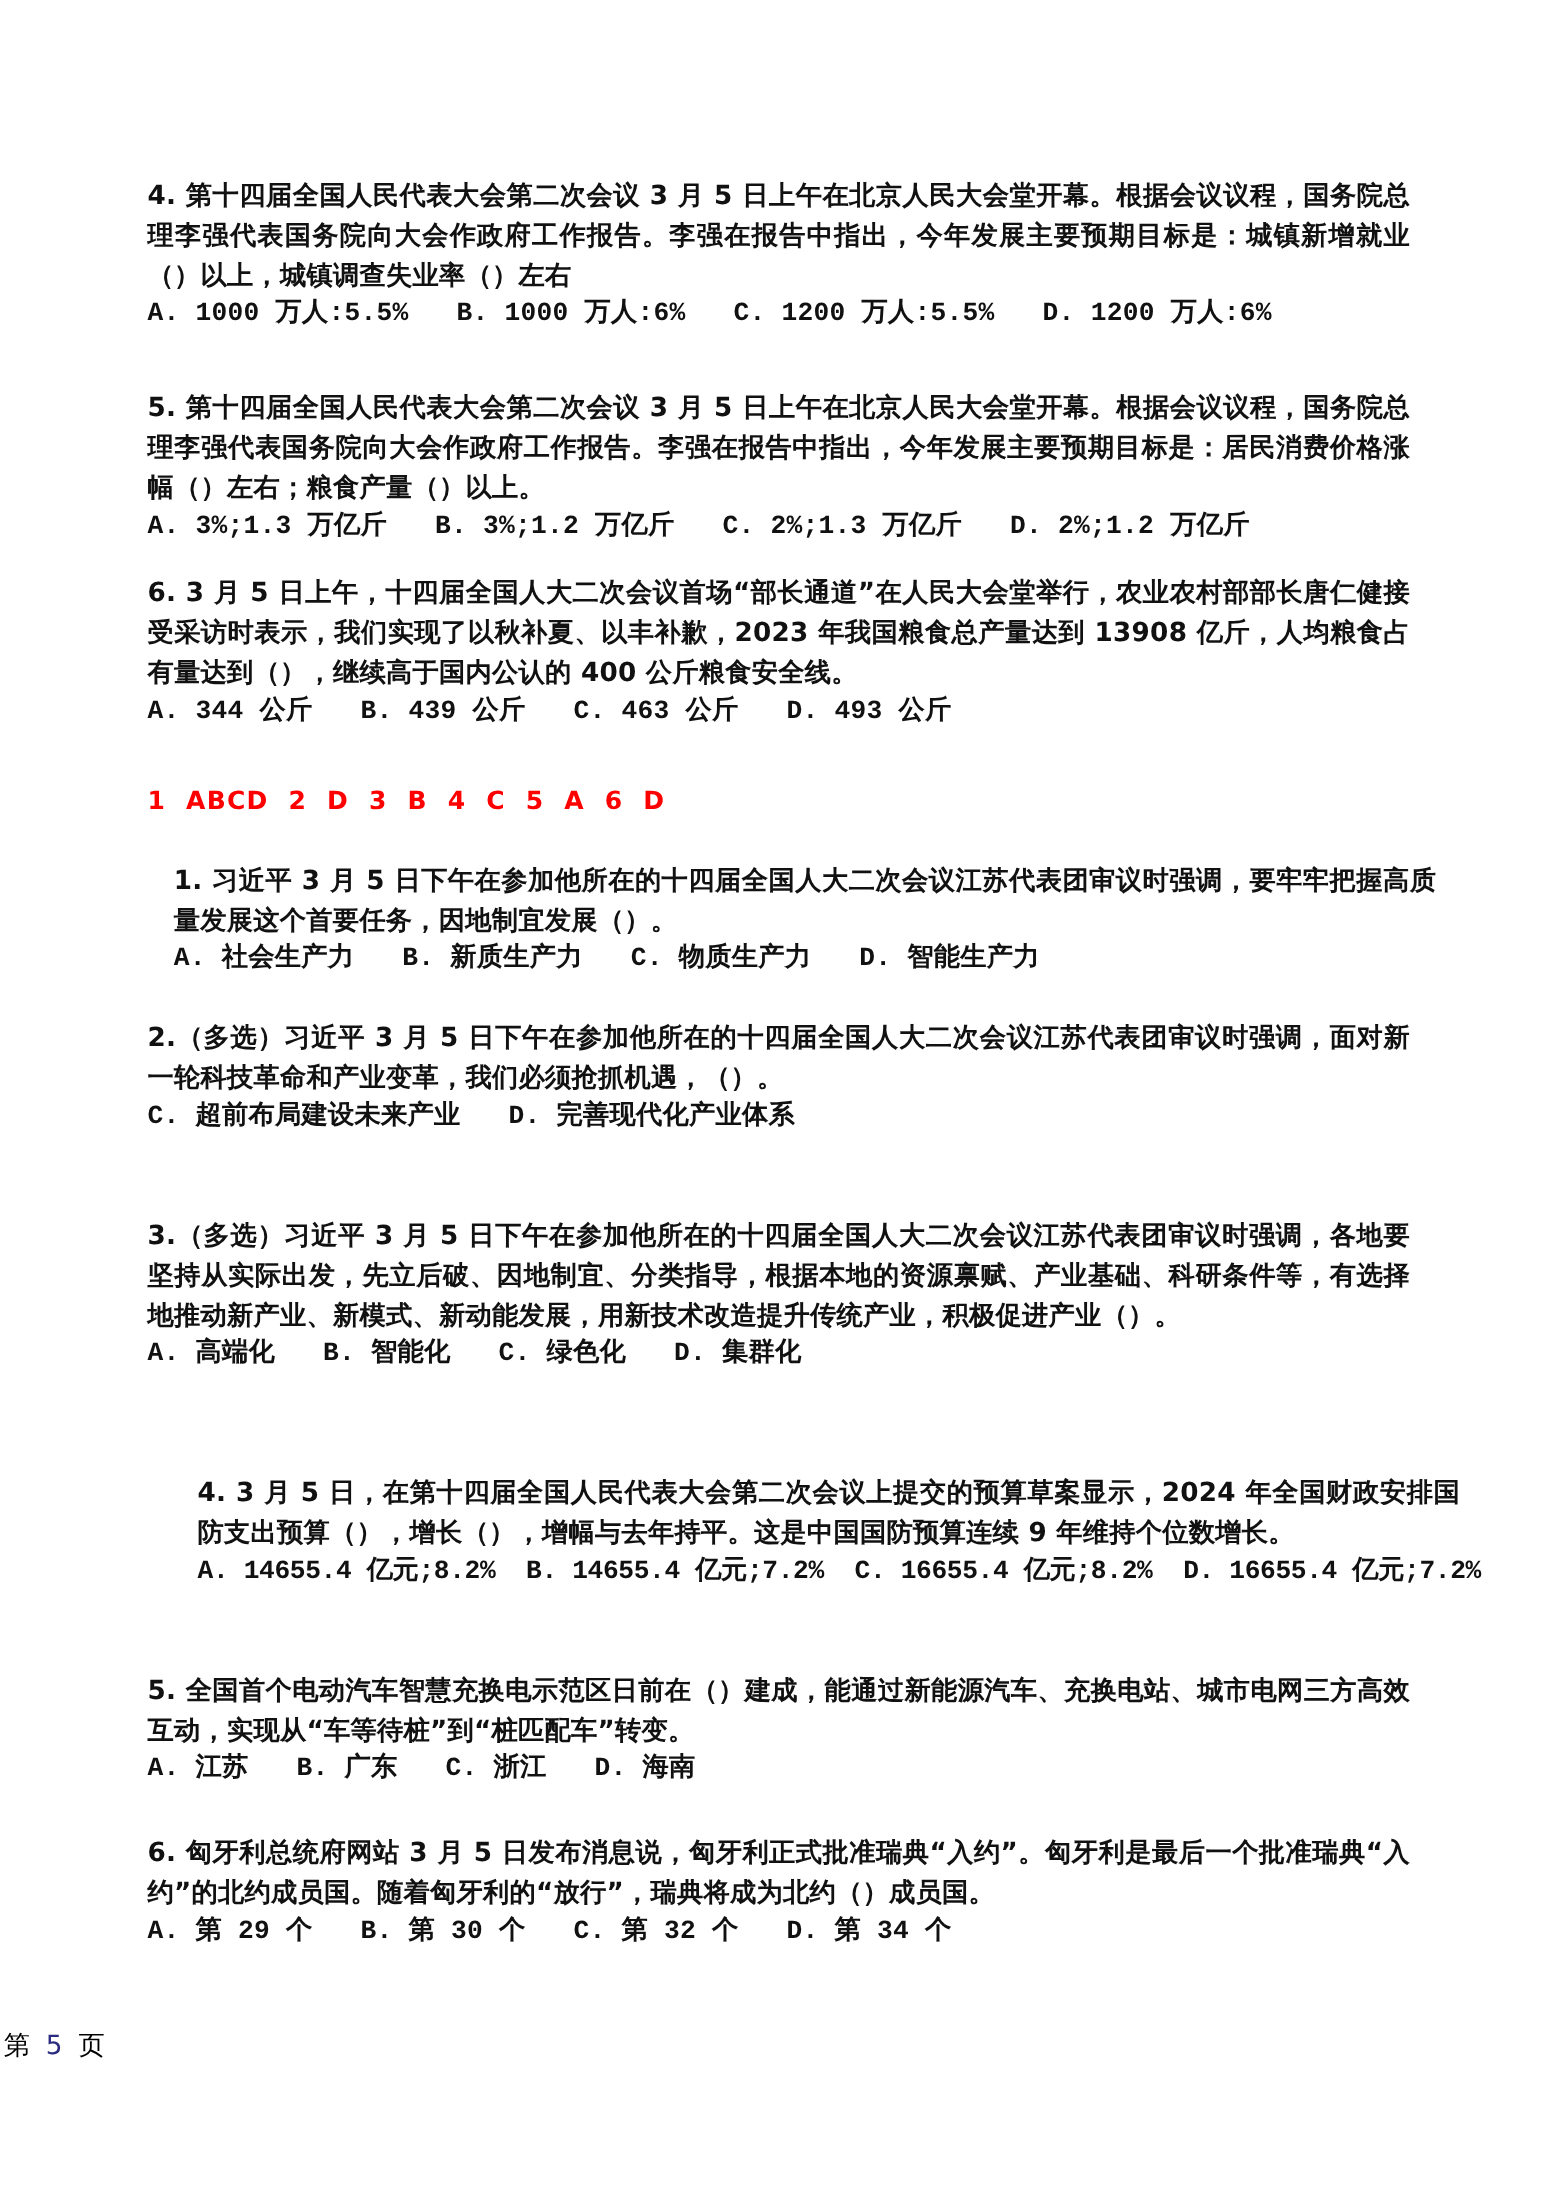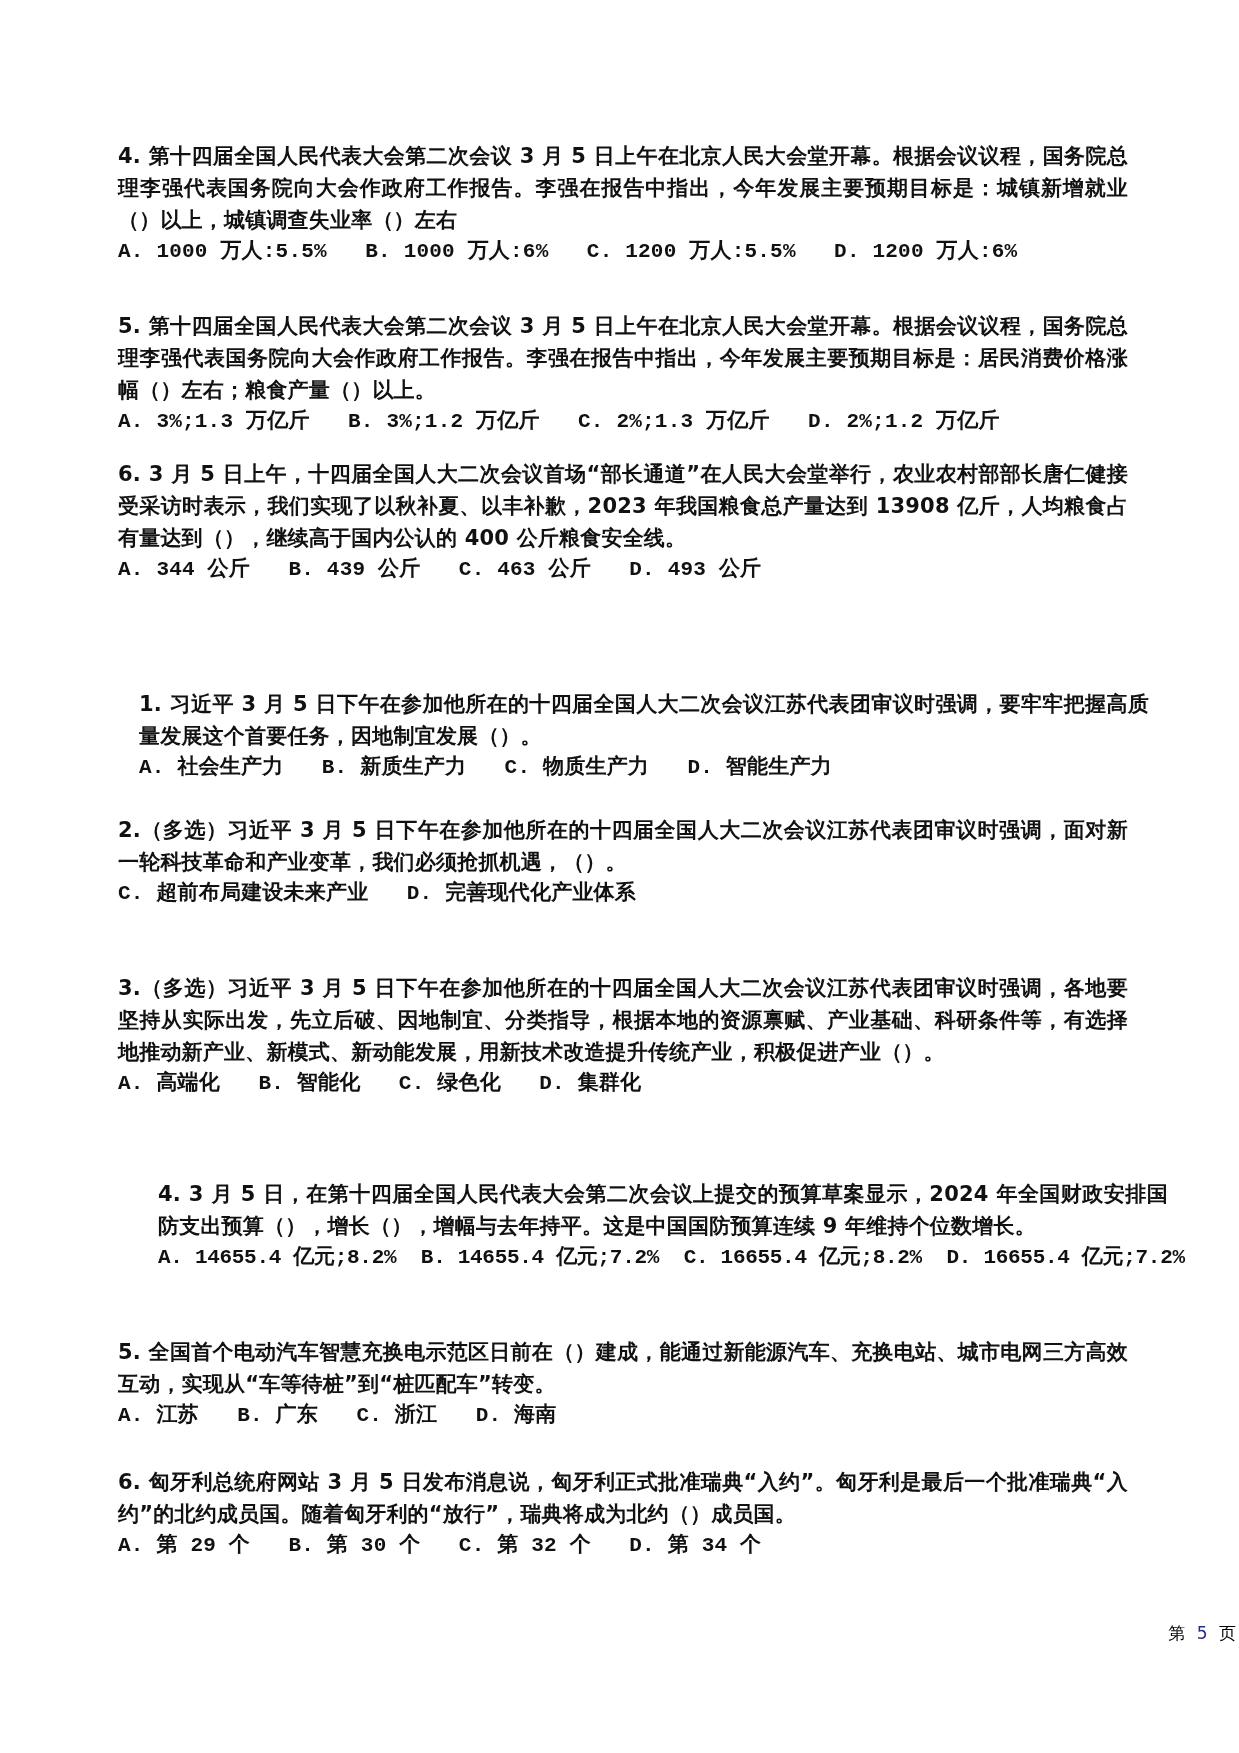--- a/index.html
+++ b/index.html
@@ -50,22 +50,22 @@
       font-weight: bold;
       color: #ff0000;
       letter-spacing: 1px;
       white-space: pre;
     }
     .footer {
       position: absolute;
       left: 0;
       width: 1239px;
       top: 1622px;
-      text-align: right;
-      font-size: 17px;
+      text-align: left;
+      font-size: 21px;
       color: #000;
       font-weight: normal;
     }
     .footer span { margin: 0 3px; }
     .footer .num { color: #2a2a80; }
   </style>
 </head>
 <body>
 
 <div class="page">
@@ -78,20 +78,21 @@
   <div class="q" style="top:310px;">
     <span class="stem">5. 第十四届全国人民代表大会第二次会议 3 月 5 日上午在北京人民大会堂开幕。根据会议议程，国务院总理李强代表国务院向大会作政府工作报告。李强在报告中指出，今年发展主要预期目标是：居民消费价格涨幅（）左右；粮食产量（）以上。</span>
     <span class="opts">A. 3%;1.3 万亿斤   B. 3%;1.2 万亿斤   C. 2%;1.3 万亿斤   D. 2%;1.2 万亿斤</span>
   </div>
 
   <div class="q" style="top:458px;">
     <span class="stem">6. 3 月 5 日上午，十四届全国人大二次会议首场“部长通道”在人民大会堂举行，农业农村部部长唐仁健接受采访时表示，我们实现了以秋补夏、以丰补歉，2023 年我国粮食总产量达到 13908 亿斤，人均粮食占有量达到（），继续高于国内公认的 400 公斤粮食安全线。</span>
     <span class="opts">A. 344 公斤   B. 439 公斤   C. 463 公斤   D. 493 公斤</span>
   </div>
 
+  <div class="answers">1  ABCD  2  D  3  B  4  C  5  A  6  D</div>
 
   <div class="q" style="top:688px;margin-left:21px;">
     <span class="stem">1. 习近平 3 月 5 日下午在参加他所在的十四届全国人大二次会议江苏代表团审议时强调，要牢牢把握高质量发展这个首要任务，因地制宜发展（）。</span>
     <span class="opts">A. 社会生产力   B. 新质生产力   C. 物质生产力   D. 智能生产力</span>
   </div>
 
   <div class="q" style="top:814px;">
     <span class="stem">2.（多选）习近平 3 月 5 日下午在参加他所在的十四届全国人大二次会议江苏代表团审议时强调，面对新一轮科技革命和产业变革，我们必须抢抓机遇，（）。</span>
     <span class="opts">C. 超前布局建设未来产业   D. 完善现代化产业体系</span>
   </div>

